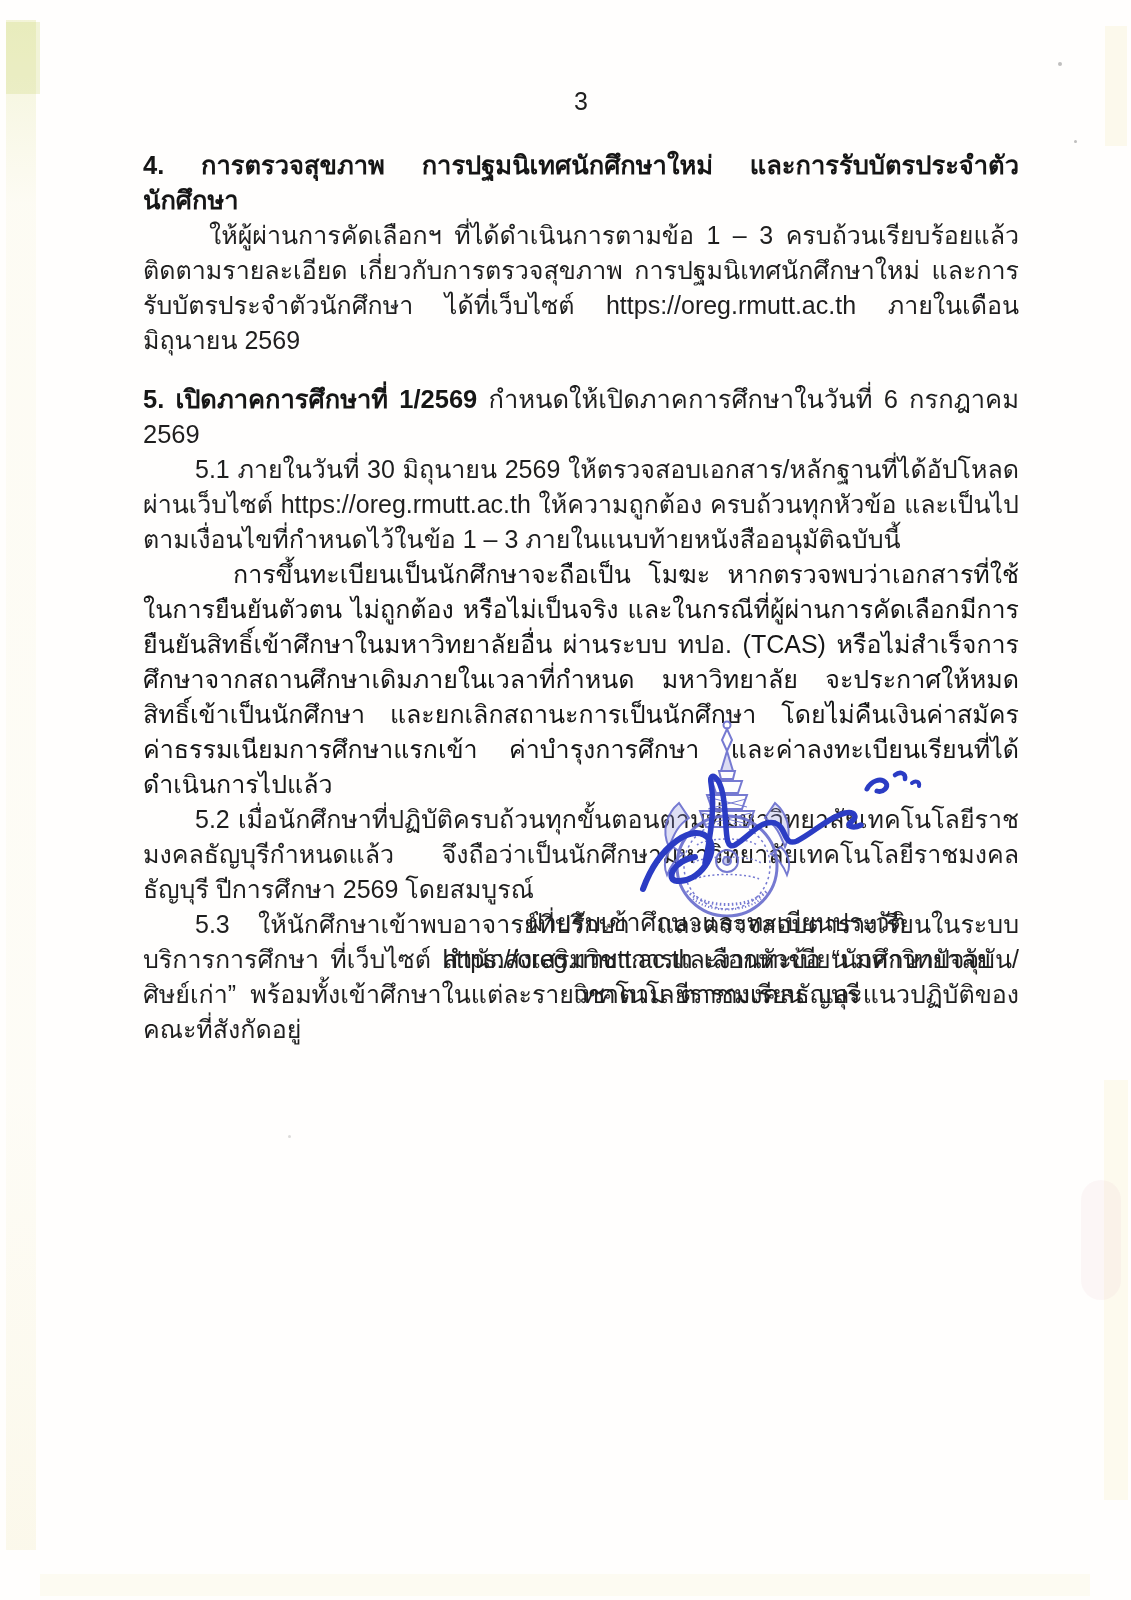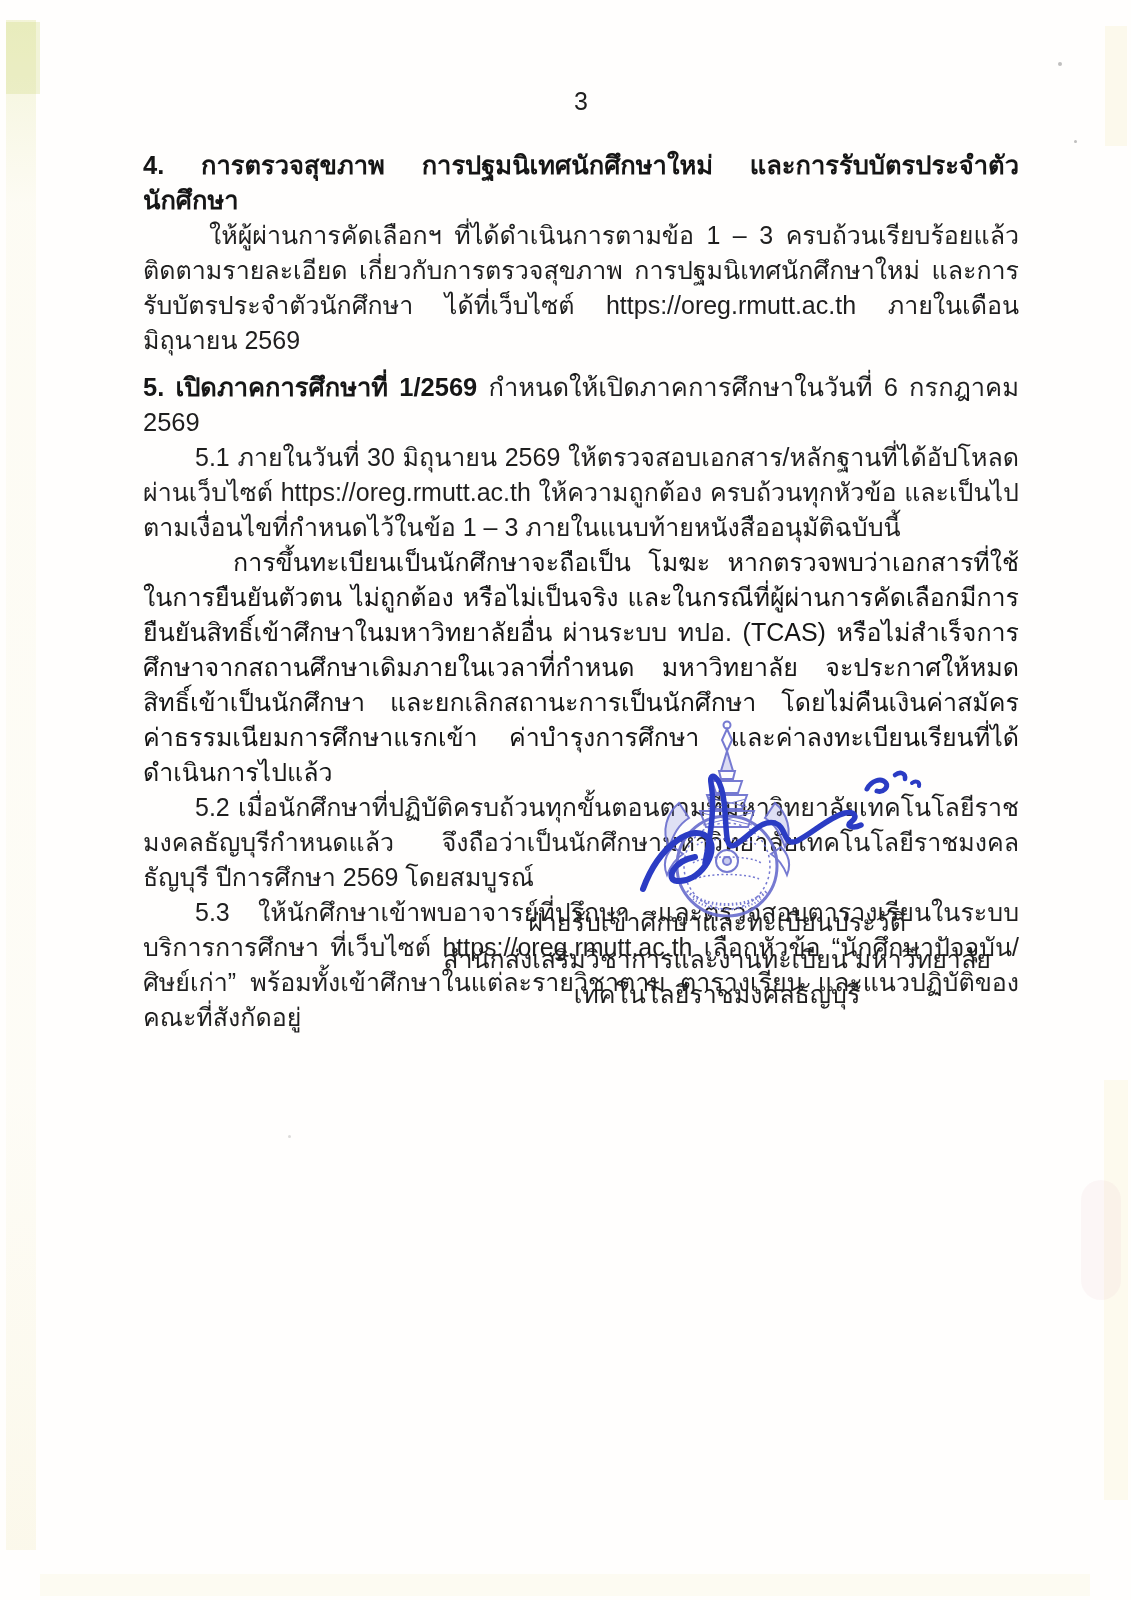--- a/index.html
+++ b/index.html
@@ -21,21 +21,21 @@
   .tint-right-mid{right:3px;top:1080px;width:24px;height:420px;background:rgba(244,234,172,.18);}
   .tint-pink{right:10px;top:1180px;width:40px;height:120px;background:rgba(238,200,205,.15);border-radius:20px;}
   .tint-bottom{left:40px;bottom:4px;width:1050px;height:22px;background:rgba(243,236,180,.14);}
   .speck{position:absolute;border-radius:50%;background:#8a8a8a;opacity:.55;}
 
   .content{position:absolute;left:143px;top:0;width:876px;}
   .pagenum{margin-top:84px;text-align:center;font-size:25px;line-height:35px;}
   p{margin:0;font-size:25px;line-height:35px;text-align:justify;}
   .h-bold{font-weight:bold;color:#161616;}
   .heading4{margin-top:29px;font-size:25.5px;line-height:35px;font-weight:bold;color:#161616;}
-  .heading5{margin-top:12px;font-size:25.5px;line-height:35px;}
+  .heading5{margin-top:24px;font-size:25.5px;line-height:35px;}
   .para-indent{text-indent:66px;}
   .item{text-indent:52px;}
   .warning{text-indent:90px;font-weight:normal;color:#161616;}
 
   .signature-area{position:absolute;left:615px;top:713px;width:330px;height:220px;}
   .sig-line{position:absolute;left:430px;width:574px;text-align:center;font-size:25px;line-height:35px;}
   .sig-line-1{top:905px;}
   .sig-line-2{top:942px;}
 </style>
 </head>

